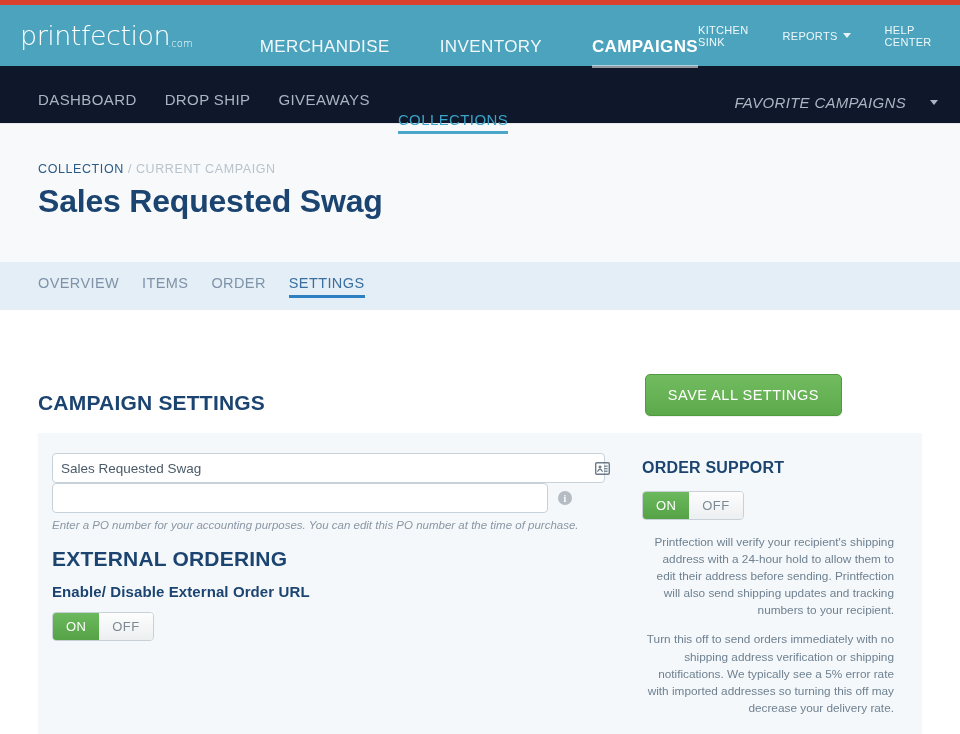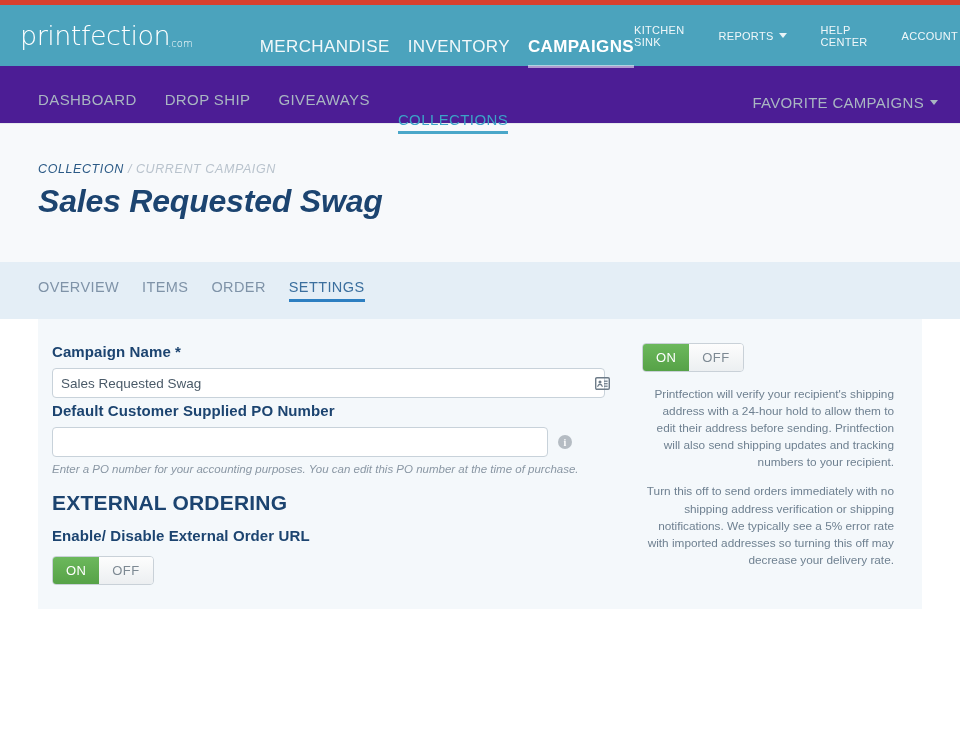--- a/index.html
+++ b/index.html
@@ -38,21 +38,21 @@
   .logo .dotcom {
     font-size: 10px;
     letter-spacing: 0;
     position: relative;
     top: 2px;
     left: -2px;
   }
   .mainnav {
     display:flex;
     align-items:flex-end;
-    gap: 18px;
+    gap: 50px;
     margin-left: 65px;
     margin-top: 24px;
   }
   .mainnav a {
     color:#ffffff;
     text-decoration:none;
     font-size: 17px;
     letter-spacing: 0.4px;
     font-weight: 400;
     opacity: .93;
@@ -88,21 +88,21 @@
     width:0;height:0;
     border-left:4px solid transparent;
     border-right:4px solid transparent;
     border-top:5px solid #ffffff;
     opacity:.95;
   }
 
   
   .subnav {
     height: 58px;
-    background:#4c1d95;
+    background:#0f172a;
     border-bottom:1px solid #e6eaee;
     display:flex;
     align-items:center;
     padding: 16px 22px 0 38px;
   }
   .subnav .items { display:flex; align-items:center; gap:28px; }
   .subnav a {
     text-decoration:none;
     color:#a9b6c2;
     font-size:15px;
@@ -113,39 +113,39 @@
   .subnav a.active { color:#3ba3c7;margin-top:40px; }
   .subnav a.active:after {
     content:"";
     position:absolute;
     left:0; right:0; bottom:0;
     height:3px;
     background:#4aa7c9;
   }
   .subnav .right {
     margin-left:auto;
-    display:flex; align-items:center; gap:6px;
+    display:flex; align-items:center; gap:24px;
     color:#a9b6c2;
     font-size:15px;
     letter-spacing:.3px;
+    font-style:italic;
   }
   .caret-grey {
     display:inline-block;
     width:0;height:0;
     border-left:4px solid transparent;
     border-right:4px solid transparent;
     border-top:5px solid #a9b6c2;
   }
 
   
   .titleband {
     background:#f7f9fb;
     padding: 38px 36px 30px 38px;
     height: 138px;
-    font-style: italic;
   }
   .breadcrumb {
     font-size:12.5px;
     letter-spacing:.6px;
     margin-bottom:8px;
   }
   .breadcrumb .crumb-link { color:#2b5a86; }
   .breadcrumb .sep { color:#b9c3cd; margin:0 4px; }
   .breadcrumb .crumb-current { color:#b9c3cd; }
   .page-title {
@@ -153,21 +153,21 @@
     font-weight: 700;
     color:#1c4470;
     letter-spacing:-.2px;
     line-height:1.1;
     margin:0;
   }
 
   
   .tabband {
     background:#e4eef6;
-    height:57px;
+    height:48px;
     display:flex;
     align-items:center;
     padding: 0 38px;
   }
   .tabband .tabs { display:flex; align-items:center; gap:23px; }
   .tabband a {
     text-decoration:none;
     color:#7f93a8;
     font-size:14.5px;
     letter-spacing:.4px;
@@ -380,57 +380,60 @@
   <div class="tabs">
     <a href="#">OVERVIEW</a>
     <a href="#">ITEMS</a>
     <a href="#">ORDER</a>
     <a href="#" class="active">SETTINGS</a>
   </div>
 </nav>
 
 <main class="content">
 
+  <div class="section-head-row">
+    <h2 class="section-title">CAMPAIGN SETTINGS</h2>
+    <button class="save-btn">SAVE ALL SETTINGS</button>
+  </div>
 
   <div class="panel">
 
     <div class="left">
 
-      <div class="field-label">Campaign Name *</div>
       <div class="input-wrap">
         <input class="text-input" type="text" value="Sales Requested Swag" style="">
         <span class="input-icon">
           <svg width="15" height="13" viewBox="0 0 15 13" fill="none">
             <rect x="0.7" y="0.7" width="13.6" height="11.6" rx="1.2" stroke="#6d7b88" stroke-width="1.4"></rect>
             <circle cx="5" cy="5" r="1.5" fill="#6d7b88"></circle>
             <path d="M2.8 9.4c.3-1.3 1.2-2 2.2-2s1.9.7 2.2 2" stroke="#6d7b88" stroke-width="1.2" stroke-linecap="round"></path>
             <rect x="9" y="3.6" width="3.6" height="1.2" fill="#6d7b88"></rect>
             <rect x="9" y="6.1" width="3.6" height="1.2" fill="#6d7b88"></rect>
             <rect x="9" y="8.6" width="3.6" height="1.2" fill="#6d7b88"></rect>
           </svg>
         </span>
       </div>
 
-      <div class="field-label">Default Customer Supplied PO Number</div>
       <div class="input-wrap">
         <input class="text-input po" type="text" value="" style="">
         <span class="info-icon">i</span>
       </div>
       <div class="helper">Enter a PO number for your accounting purposes. You can edit this PO number at the time of purchase.</div>
 
       <h3 class="block-title">EXTERNAL ORDERING</h3>
       <div class="field-label">Enable/ Disable External Order URL</div>
       <div class="toggle">
         <span class="on">ON</span>
         <span class="off">OFF</span>
       </div>
 
     </div>
 
     <div class="right">
+      <h3>ORDER SUPPORT</h3>
       <div class="toggle">
         <span class="on">ON</span>
         <span class="off">OFF</span>
       </div>
       <p style="margin-top:14px">Printfection will verify your recipient's shipping address with a 24-hour hold to allow them to edit their address before sending. Printfection will also send shipping updates and tracking numbers to your recipient.</p>
       <p>Turn this off to send orders immediately with no shipping address verification or shipping notifications. We typically see a 5% error rate with imported addresses so turning this off may decrease your delivery rate.</p>
       
       
     </div>
 

